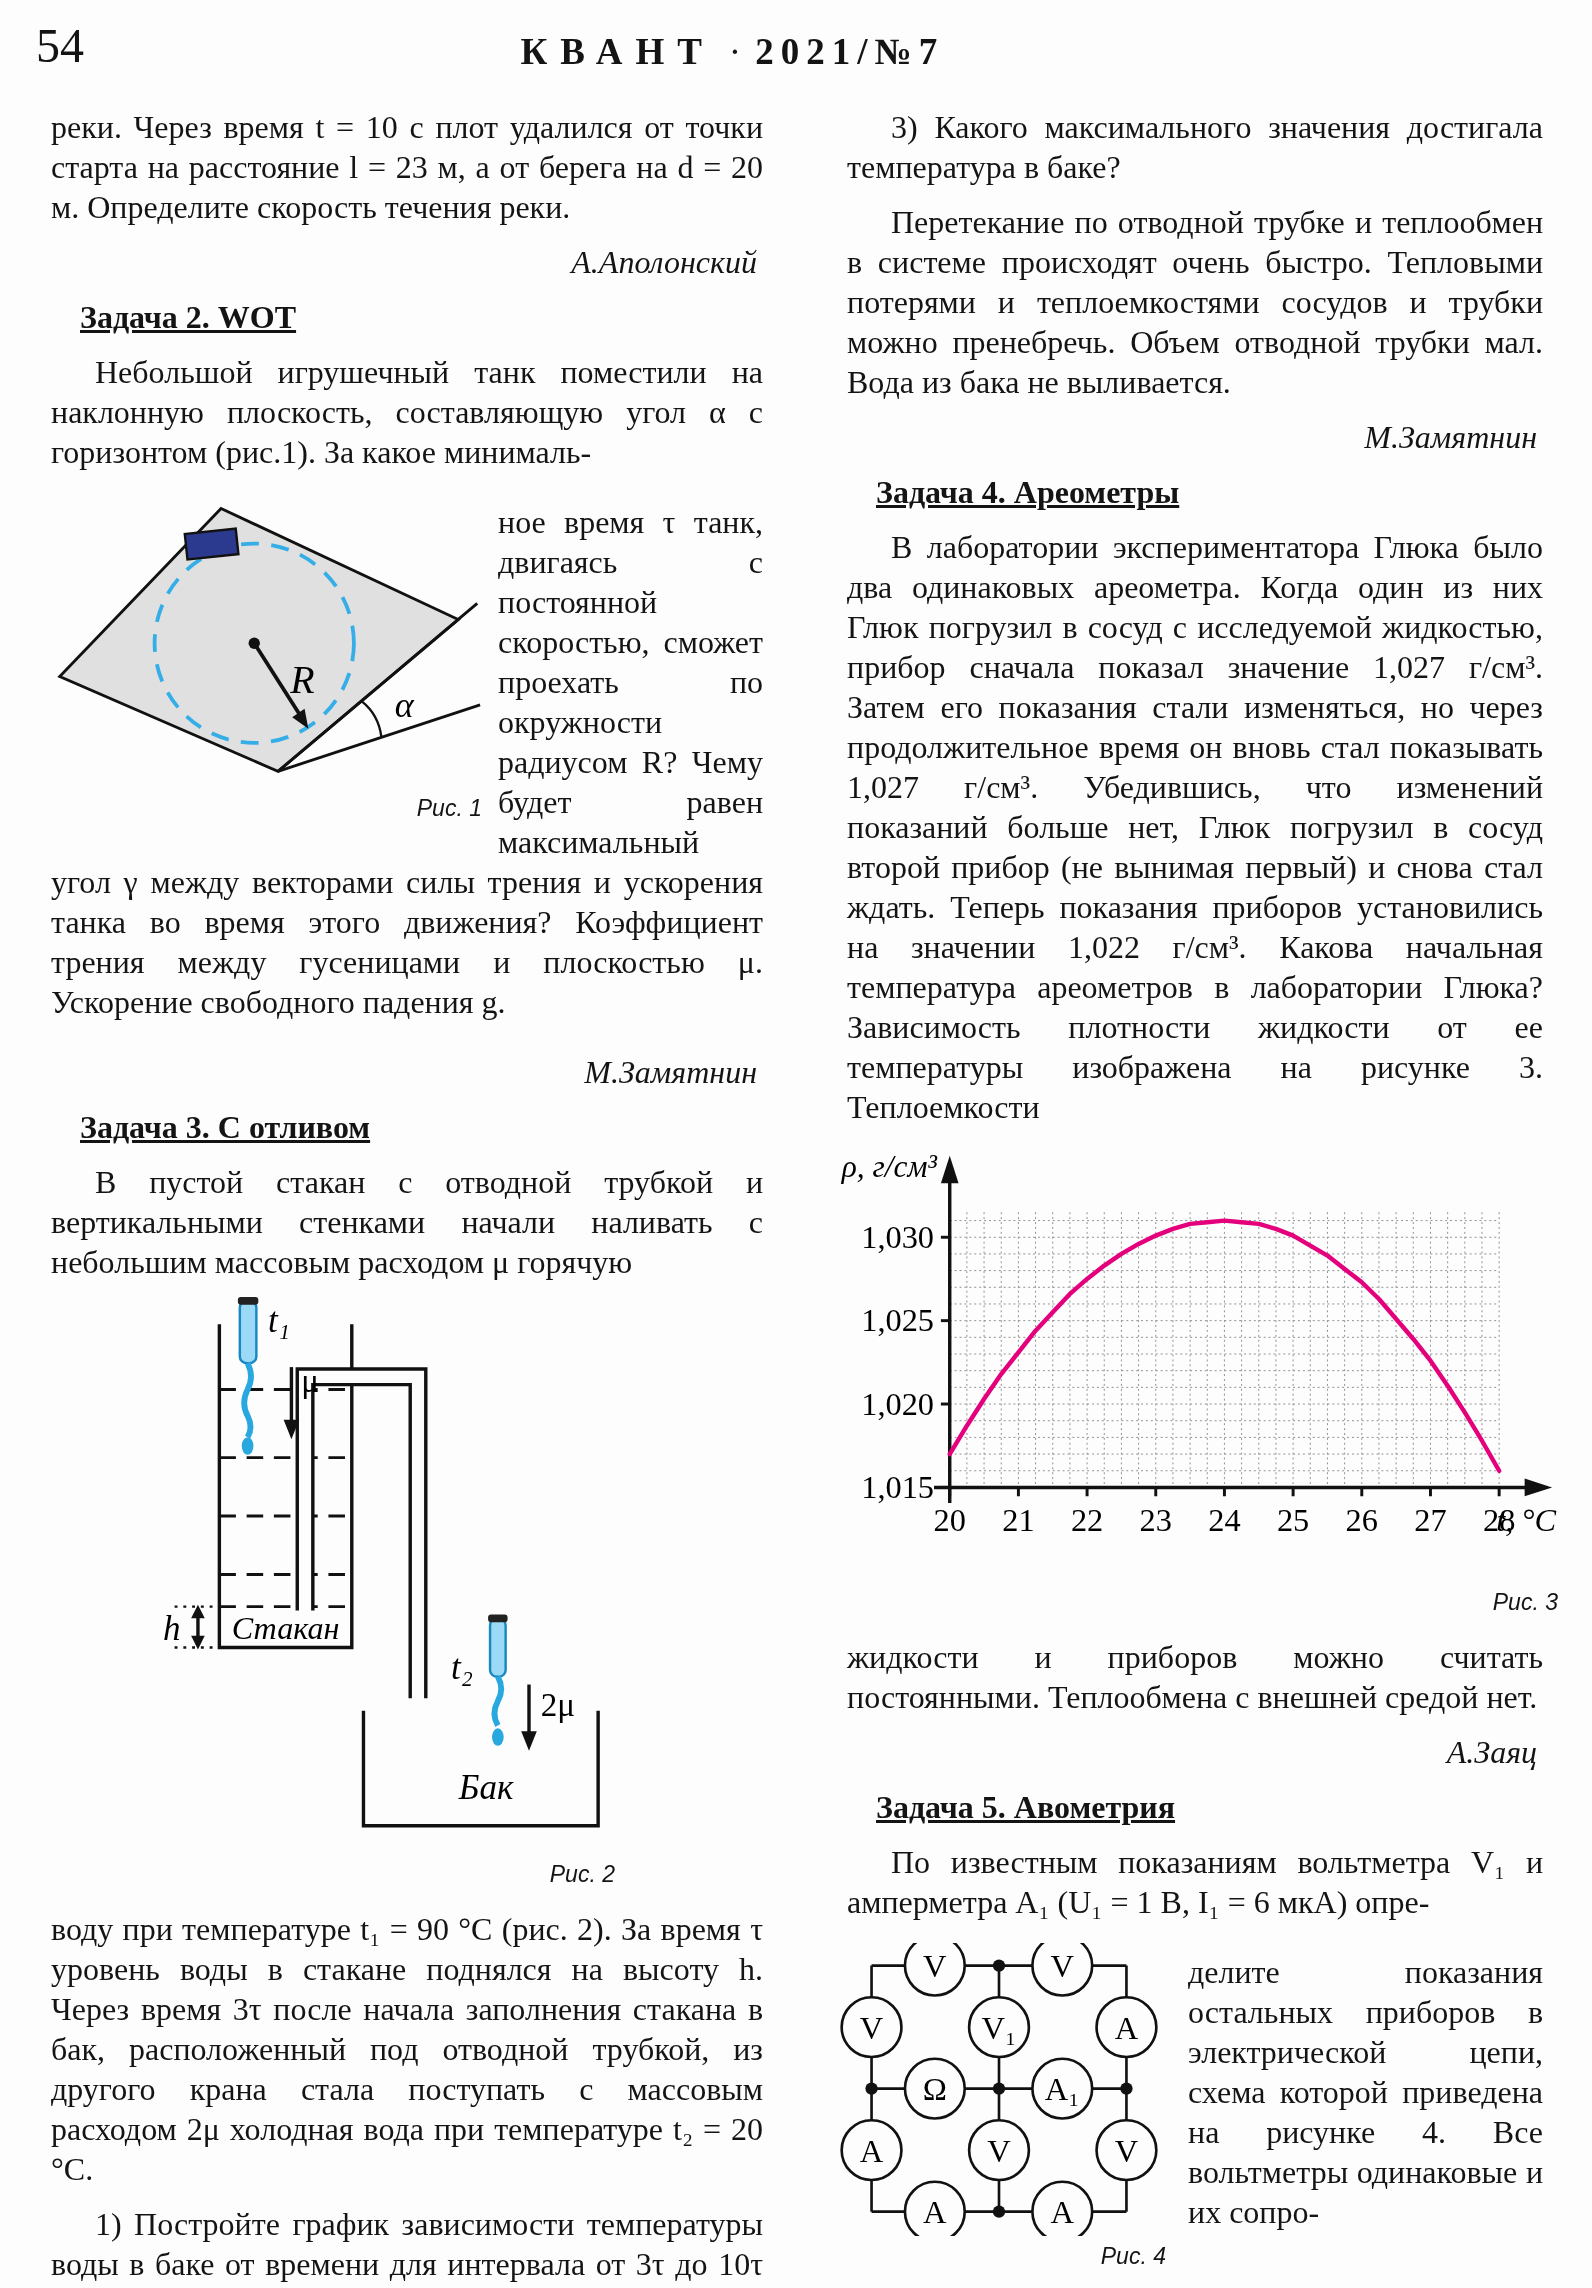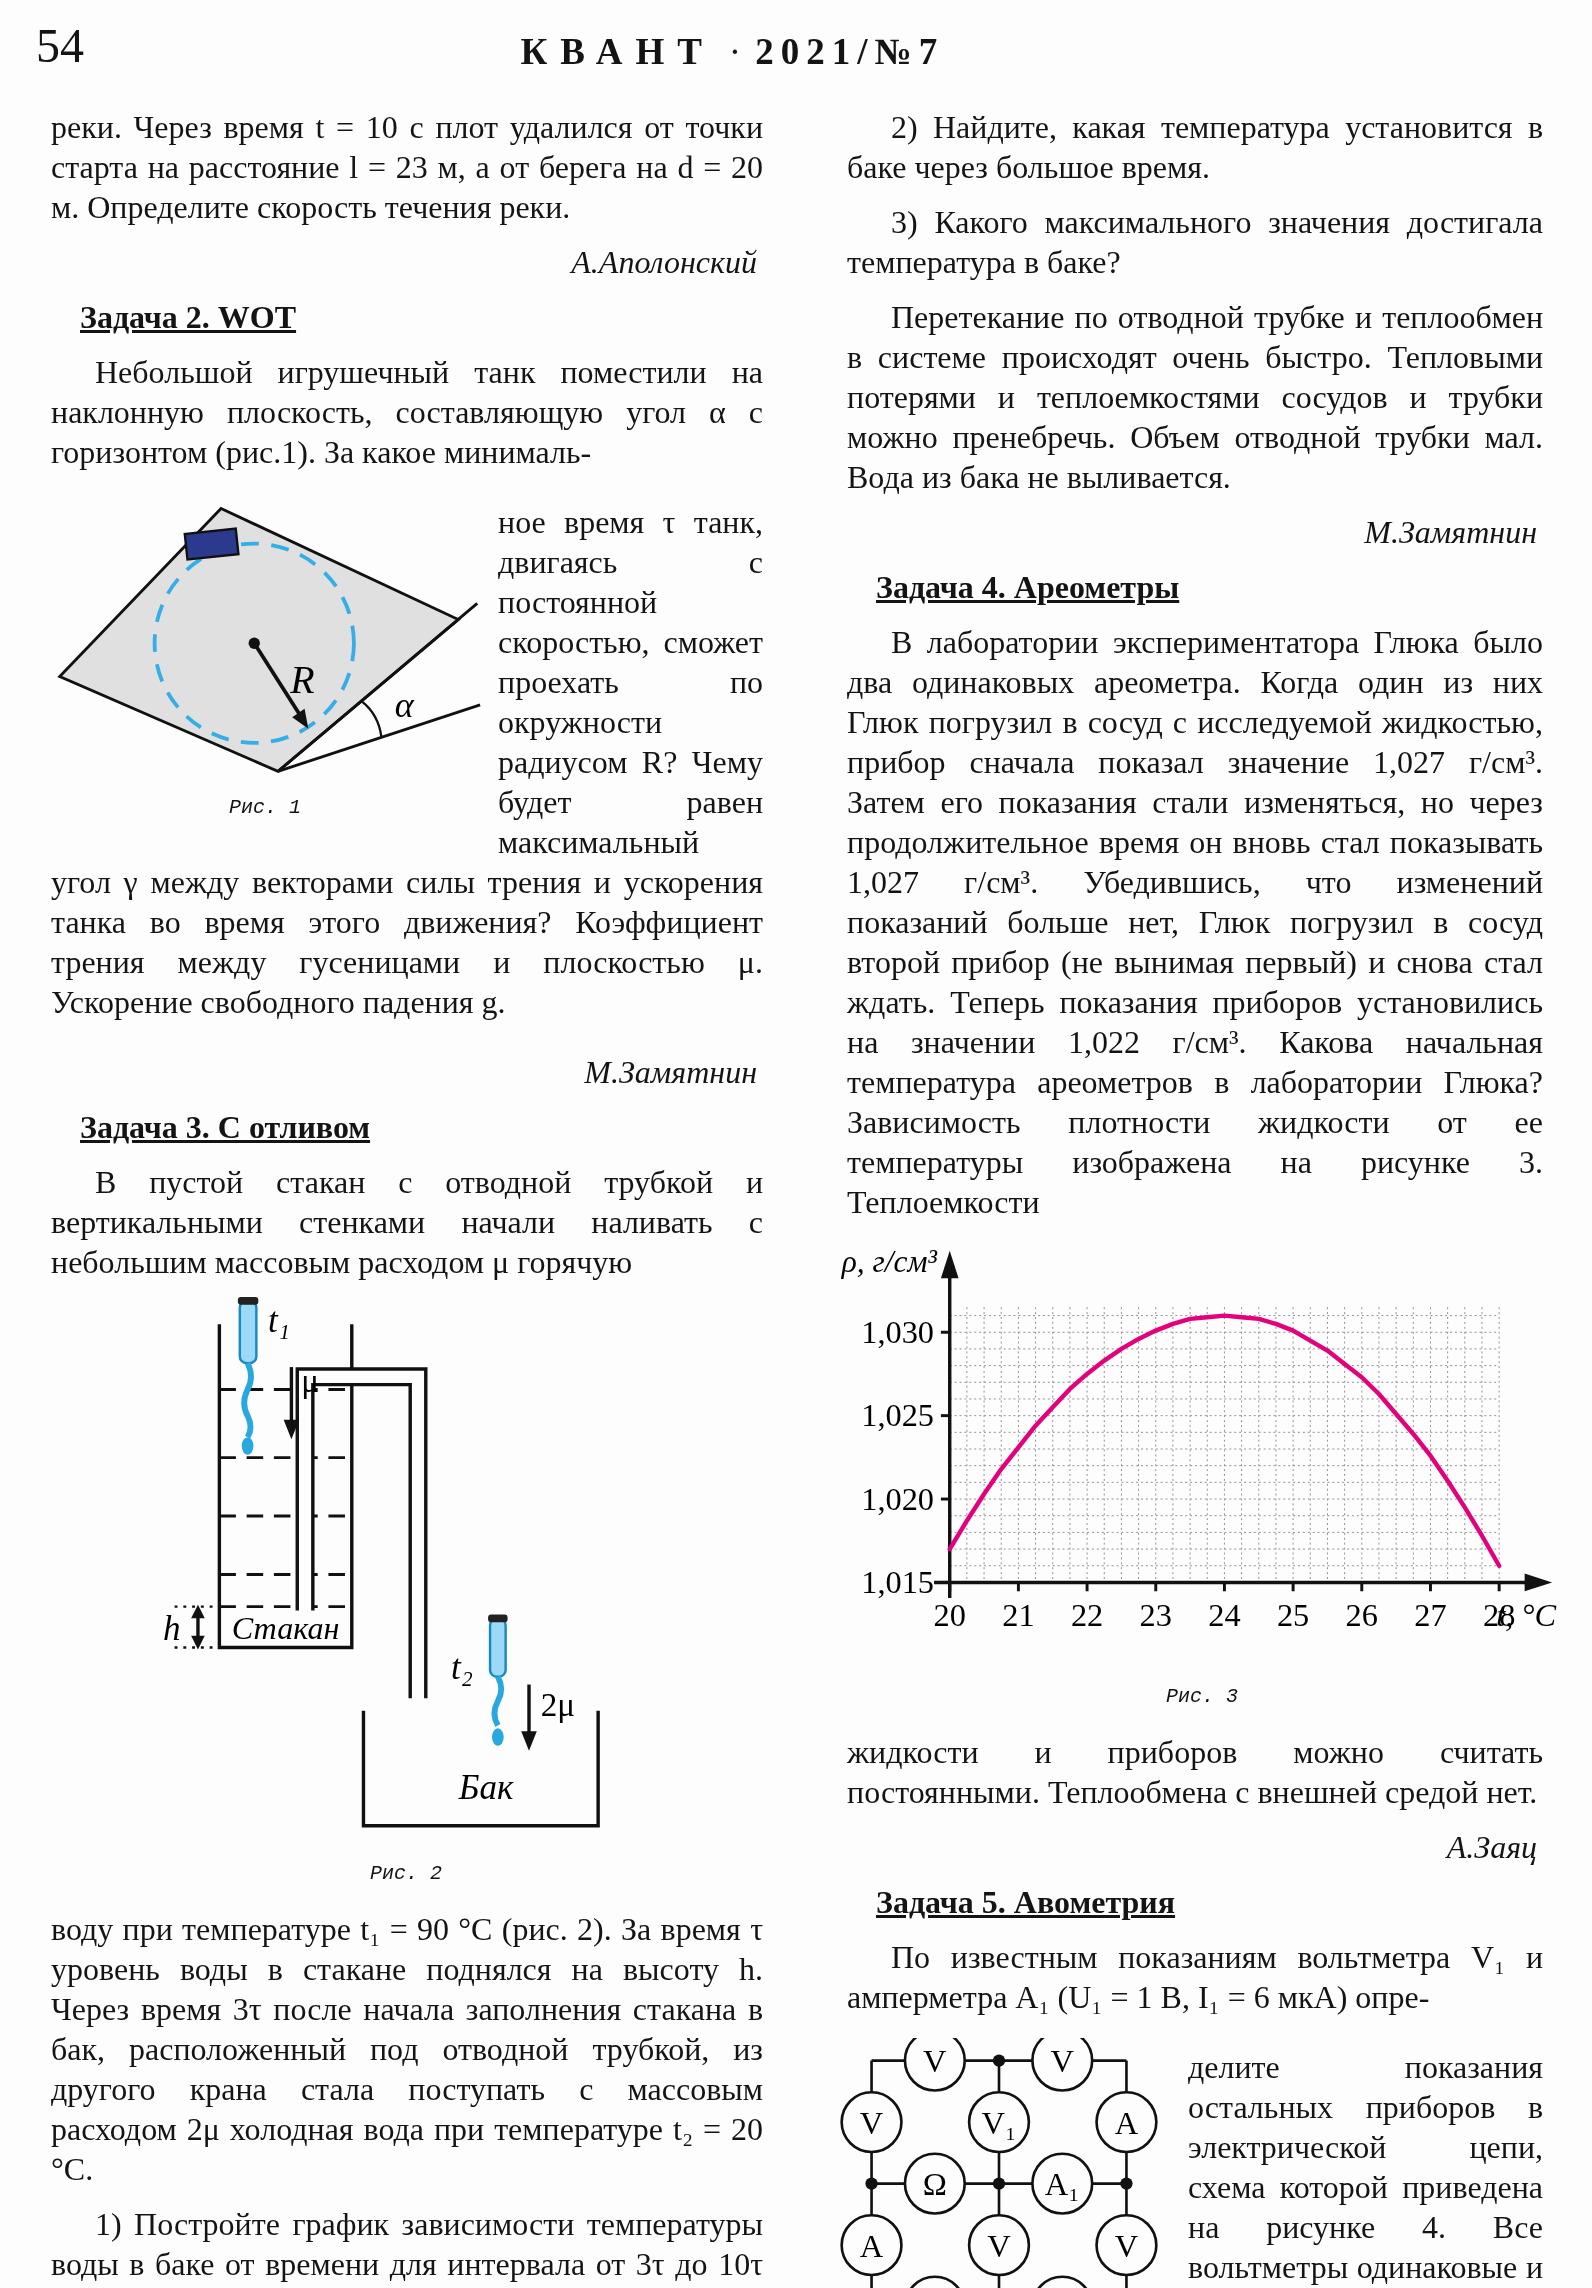--- a/index.html
+++ b/index.html
@@ -20,22 +20,22 @@
   p.ind{text-indent:44px;}
   .author{text-align:right;font-style:italic;padding-right:6px;}
   h3{margin:14px 0 0 0;font-size:32px;line-height:40px;text-indent:44px;font-weight:bold;text-decoration:underline;}
   .wrap{overflow:hidden;}
   figure{margin:0;}
   .fl{float:left;}
   #fig1-box{width:446px;margin:4px 16px 2px 0;}
   #fig2-box{margin:10px 0 8px 111px;width:468px;}
   #fig3-box{margin:8px 0 6px 0;width:726px;}
   #fig4-box{width:334px;margin:6px 22px 0 0;}
-  figcaption{font-family:Liberation Mono, monospace;font-style:italic;
-             font-size:20px;line-height:40px;text-align:center;text-indent:0;}
+  figcaption{font-family:Liberation Sans, sans-serif;font-style:italic;
+             font-size:23px;line-height:40px;text-align:right;text-indent:0;}
   #fig1-box figcaption{padding-left:12px;margin-top:2px;}
   #fig2-box figcaption{padding-left:50px;margin-top:2px;}
   #fig3-box figcaption{padding-left:14px;margin-top:16px;}
   #fig4-box figcaption{padding-left:10px;margin-top:0;}
   svg{display:block;}
   svg text{font-family:"Liberation Serif","DejaVu Serif",serif;}
   .it{font-style:italic;}
 </style>
 </head>
 <body>
@@ -131,21 +131,20 @@
         <text x="404" y="430" font-size="34">2μ</text>
       </svg>
       <figcaption>Рис. 2</figcaption>
     </figure>
 
     <p>воду при температуре t₁ = 90 °C (рис. 2). За время τ уровень воды в стакане поднялся на высоту h. Через время 3τ после начала заполнения стакана в бак, расположенный под отводной трубкой, из другого крана стала поступать с массовым расходом 2μ холодная вода при температуре t₂ = 20 °C.</p>
     <p class="ind">1) Постройте график зависимости температуры воды в баке от времени для интервала от 3τ до 10τ от начала заполнения стакана.</p>
   </div>
 
   <div class="col" id="col-right">
-    <p class="ind">2) Найдите, какая температура установится в баке через большое время.</p>
     <p class="ind">3) Какого максимального значения достигала температура в баке?</p>
     <p class="ind">Перетекание по отводной трубке и теплообмен в системе происходят очень быстро. Тепловыми потерями и теплоемкостями сосудов и трубки можно пренебречь. Объем отводной трубки мал. Вода из бака не выливается.</p>
     <p class="author">М.Замятнин</p>
 
     <h3>Задача 4. Ареометры</h3>
     <p class="ind">В лаборатории экспериментатора Глюка было два одинаковых ареометра. Когда один из них Глюк погрузил в сосуд с исследуемой жидкостью, прибор сначала показал значение 1,027 г/см³. Затем его показания стали изменяться, но через продолжительное время он вновь стал показывать 1,027 г/см³. Убедившись, что изменений показаний больше нет, Глюк погрузил в сосуд второй прибор (не вынимая первый) и снова стал ждать. Теперь показания приборов установились на значении 1,022 г/см³. Какова начальная температура ареометров в лаборатории Глюка? Зависимость плотности жидкости от ее температуры изображена на рисунке 3. Теплоемкости</p>
 
     <figure id="fig3-box">
       <svg id="fig3-svg" width="726" height="424" viewBox="0 0 740 432">
           <g stroke="#8f8f8f" stroke-width="1" stroke-dasharray="2,3">

